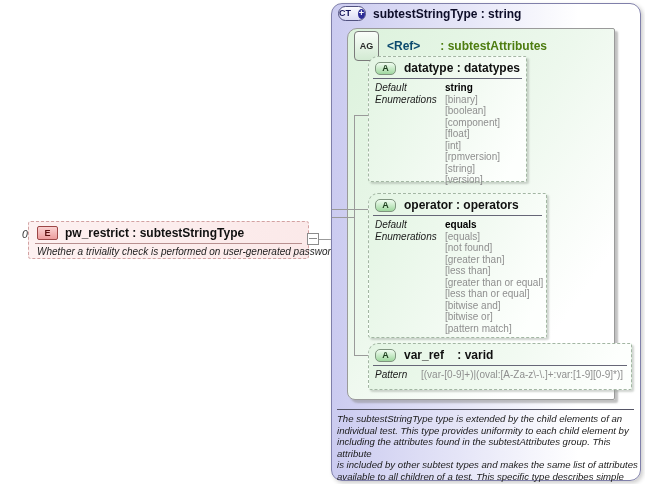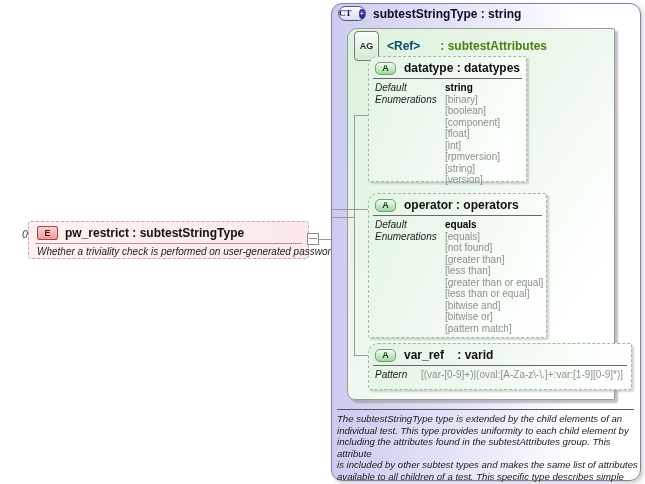--- a/index.html
+++ b/index.html
@@ -6,21 +6,21 @@
   #canvas{position:relative;width:645px;height:484px;background:#ffffff;overflow:hidden;
           font-family:"Liberation Sans","DejaVu Sans",sans-serif;color:#111;}
   .abs{position:absolute;}
 
   
   .badge{display:inline-flex;align-items:center;justify-content:center;font-weight:bold;
          font-size:9px;line-height:1;border:1px solid #777;box-sizing:border-box;}
   .badge-e{width:21px;height:14px;border-radius:2px;border-color:#9c4646;color:#5a0f0f;
            background:linear-gradient(#fad2d2,#ec9c9c);}
   .badge-ct{width:28px;height:15px;border-radius:8px;border-color:#50507e;color:#14145a;
-            background:linear-gradient(#fbfbff,#dcdcf4);gap:7px;font-family:Liberation Serif, serif;}
+            background:linear-gradient(#fbfbff,#dcdcf4);gap:7px;}
   .badge-ag{width:25px;height:30px;border-radius:4px;border-color:#7a7a7a;color:#2a2a2a;
             background:linear-gradient(#fafdfa,#d2ead2);}
   .badge-a{width:21px;height:13px;border-radius:5px;border-color:#7f947f;color:#1d3d1d;
            background:linear-gradient(#f1fcf1,#9fd89f);}
   .plus-circle{display:inline-flex;align-items:center;justify-content:center;width:10px;height:10px;
                border-radius:50%;background:#2b2b96;color:#fff;font-size:9px;font-weight:bold;line-height:1;}
 
   
   .cardinality{font-style:italic;font-size:10.5px;color:#333;}
   .element-box{left:28px;top:221px;width:281px;height:38px;box-sizing:border-box;

